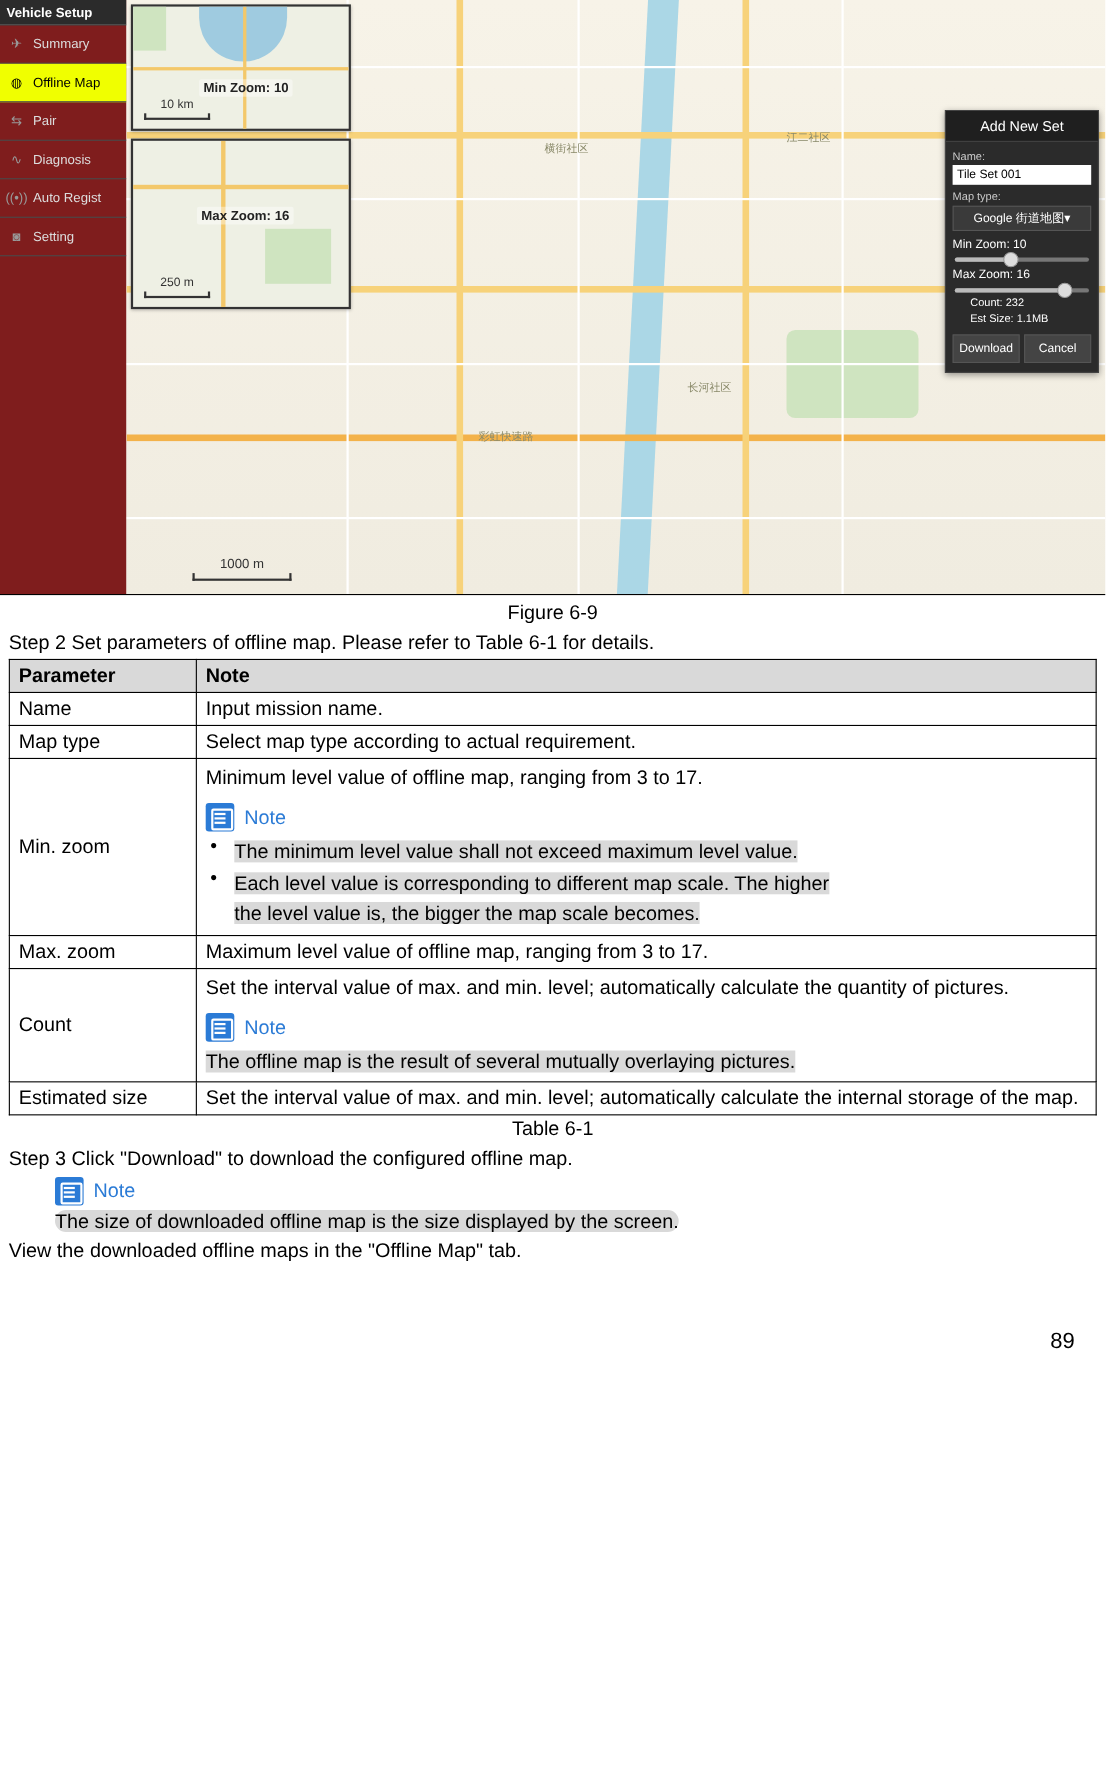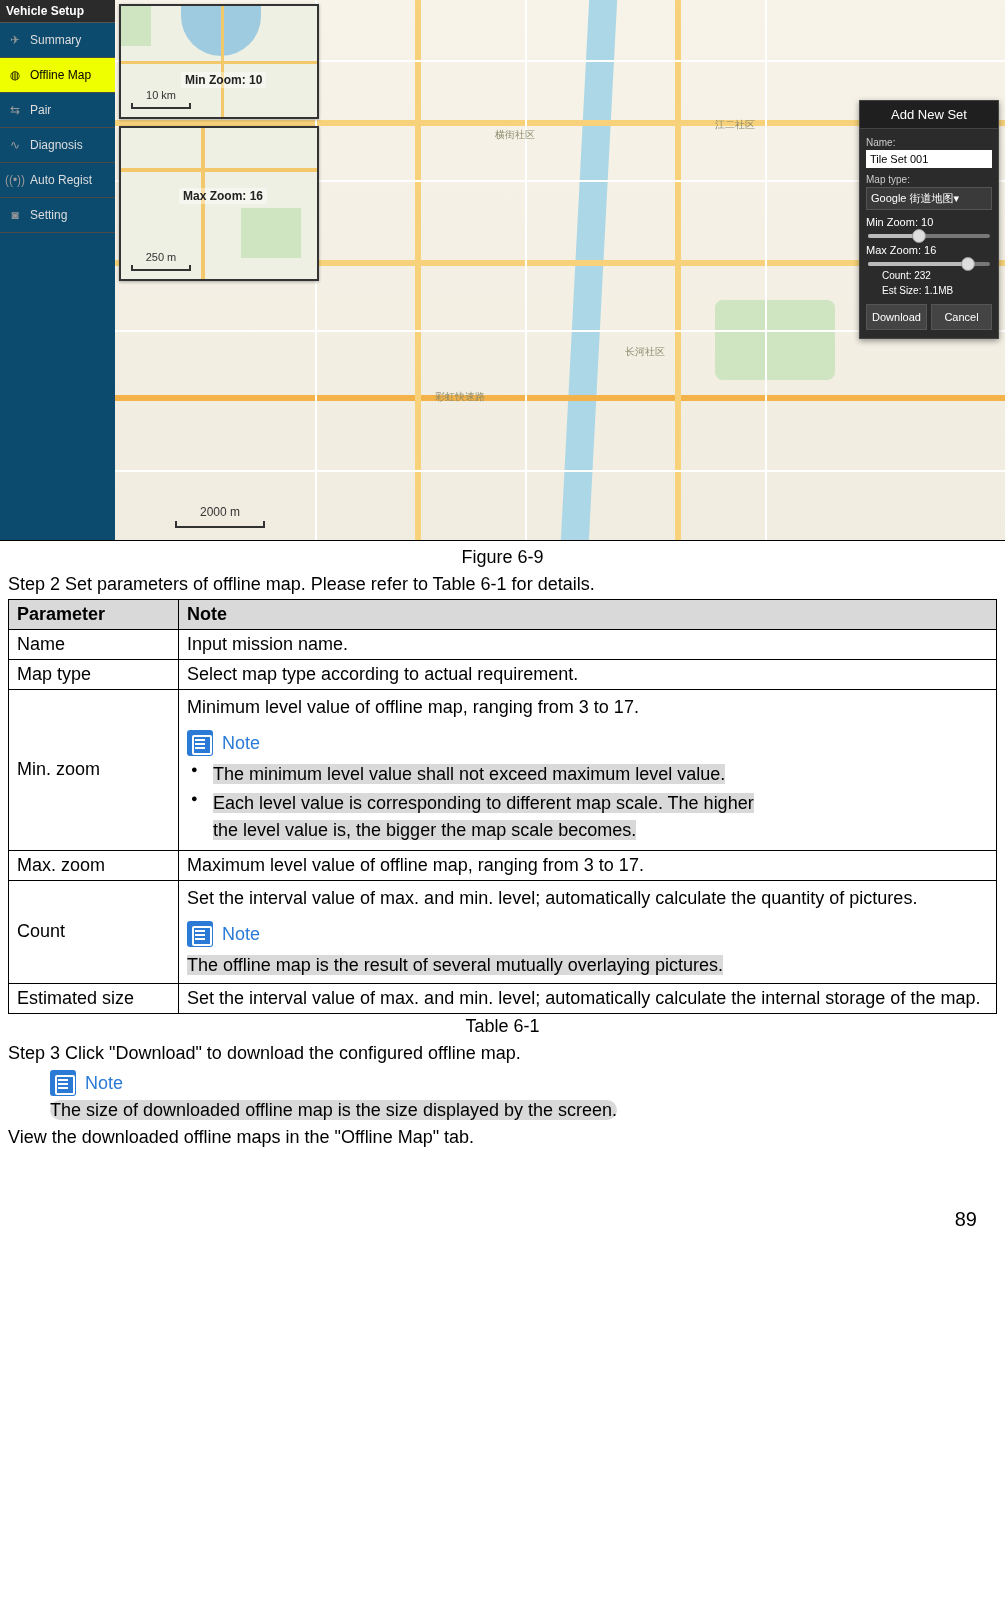--- a/index.html
+++ b/index.html
@@ -14,21 +14,21 @@
   .page { width: 1005px; }
 
   
   .figure-wrap {
     margin: 0 0 2px 0;
     display: flex;
     border-bottom: 1px solid #000;
   }
   .fig-sidebar {
     width: 115px;
-    background: #0c4a6e;
+    background: #7f1d1d;
     color: #fff;
     font-size: 13px;
   }
   .fig-sb-header {
     background: #2b2b2b;
     padding: 4px 6px;
     font-size: 12px;
     font-weight: bold;
     border-bottom: 1px solid #555;
   }
@@ -103,21 +103,21 @@
   }
   .panel-title { background:#1f1f1f; text-align:center; padding:6px 4px; font-size:13px; border-bottom:1px solid #444;}
   .panel-body { padding:6px 6px 8px 6px; }
   .panel-label { font-size:10px; color:#ccc; margin-top:2px; }
   .panel-input {
     width:100%; background:#fff; color:#000; font-size:11px; padding:3px 4px;
     border:none; margin-top:2px;
   }
   .panel-select {
     width:100%; background:#3a3a3a; color:#fff; font-size:11px; padding:3px 4px;
-    border:1px solid #555; margin-top:2px; display:flex; justify-content:flex-start; align-items:center;
+    border:1px solid #555; margin-top:2px; display:flex; justify-content:center; align-items:center;
   }
   .panel-field { margin-top:6px; font-size:11px; }
   .slider {
     position:relative; height:4px; background:#777; margin:6px 2px 4px 2px; border-radius:2px;
   }
   .slider .fill { position:absolute; left:0; top:0; bottom:0; background:#bbb; border-radius:2px;}
   .slider .knob {
     position:absolute; top:-5px; width:14px; height:14px; background:#ddd; border-radius:50%;
     transform:translateX(-50%); border:1px solid #999;
   }
@@ -253,21 +253,21 @@
           <div class="thumb-road" style="left:80px; top:0; width:4px; height:160px;"></div>
           <div class="thumb-title" style="left:58px; top:60px;">Max Zoom: 16</div>
           <div class="thumb-scale">
             <span>250 m</span>
             <div class="bar"></div>
           </div>
         </div>
       </div>
 
       <div class="main-scale">
-        <span>2000 m</span>
+        <span>1000 m</span>
         <div class="bar"></div>
       </div>
 
       <div class="panel">
         <div class="panel-title">Add New Set</div>
         <div class="panel-body">
           <div class="panel-label">Name:</div>
           <input class="panel-input" value="Tile Set 001" style="">
           <div class="panel-label" style="margin-top:6px;">Map type:</div>
           <div class="panel-select">

